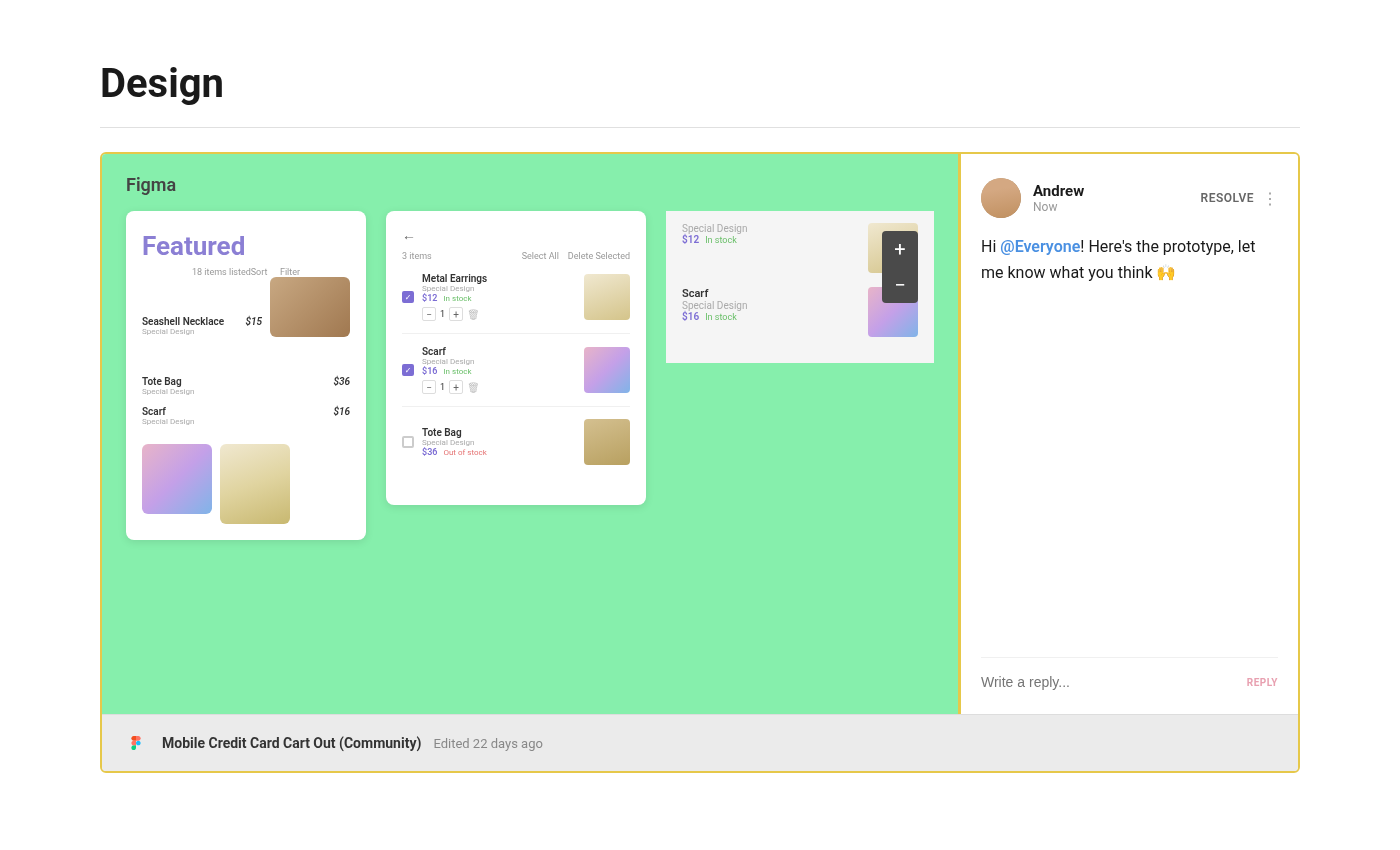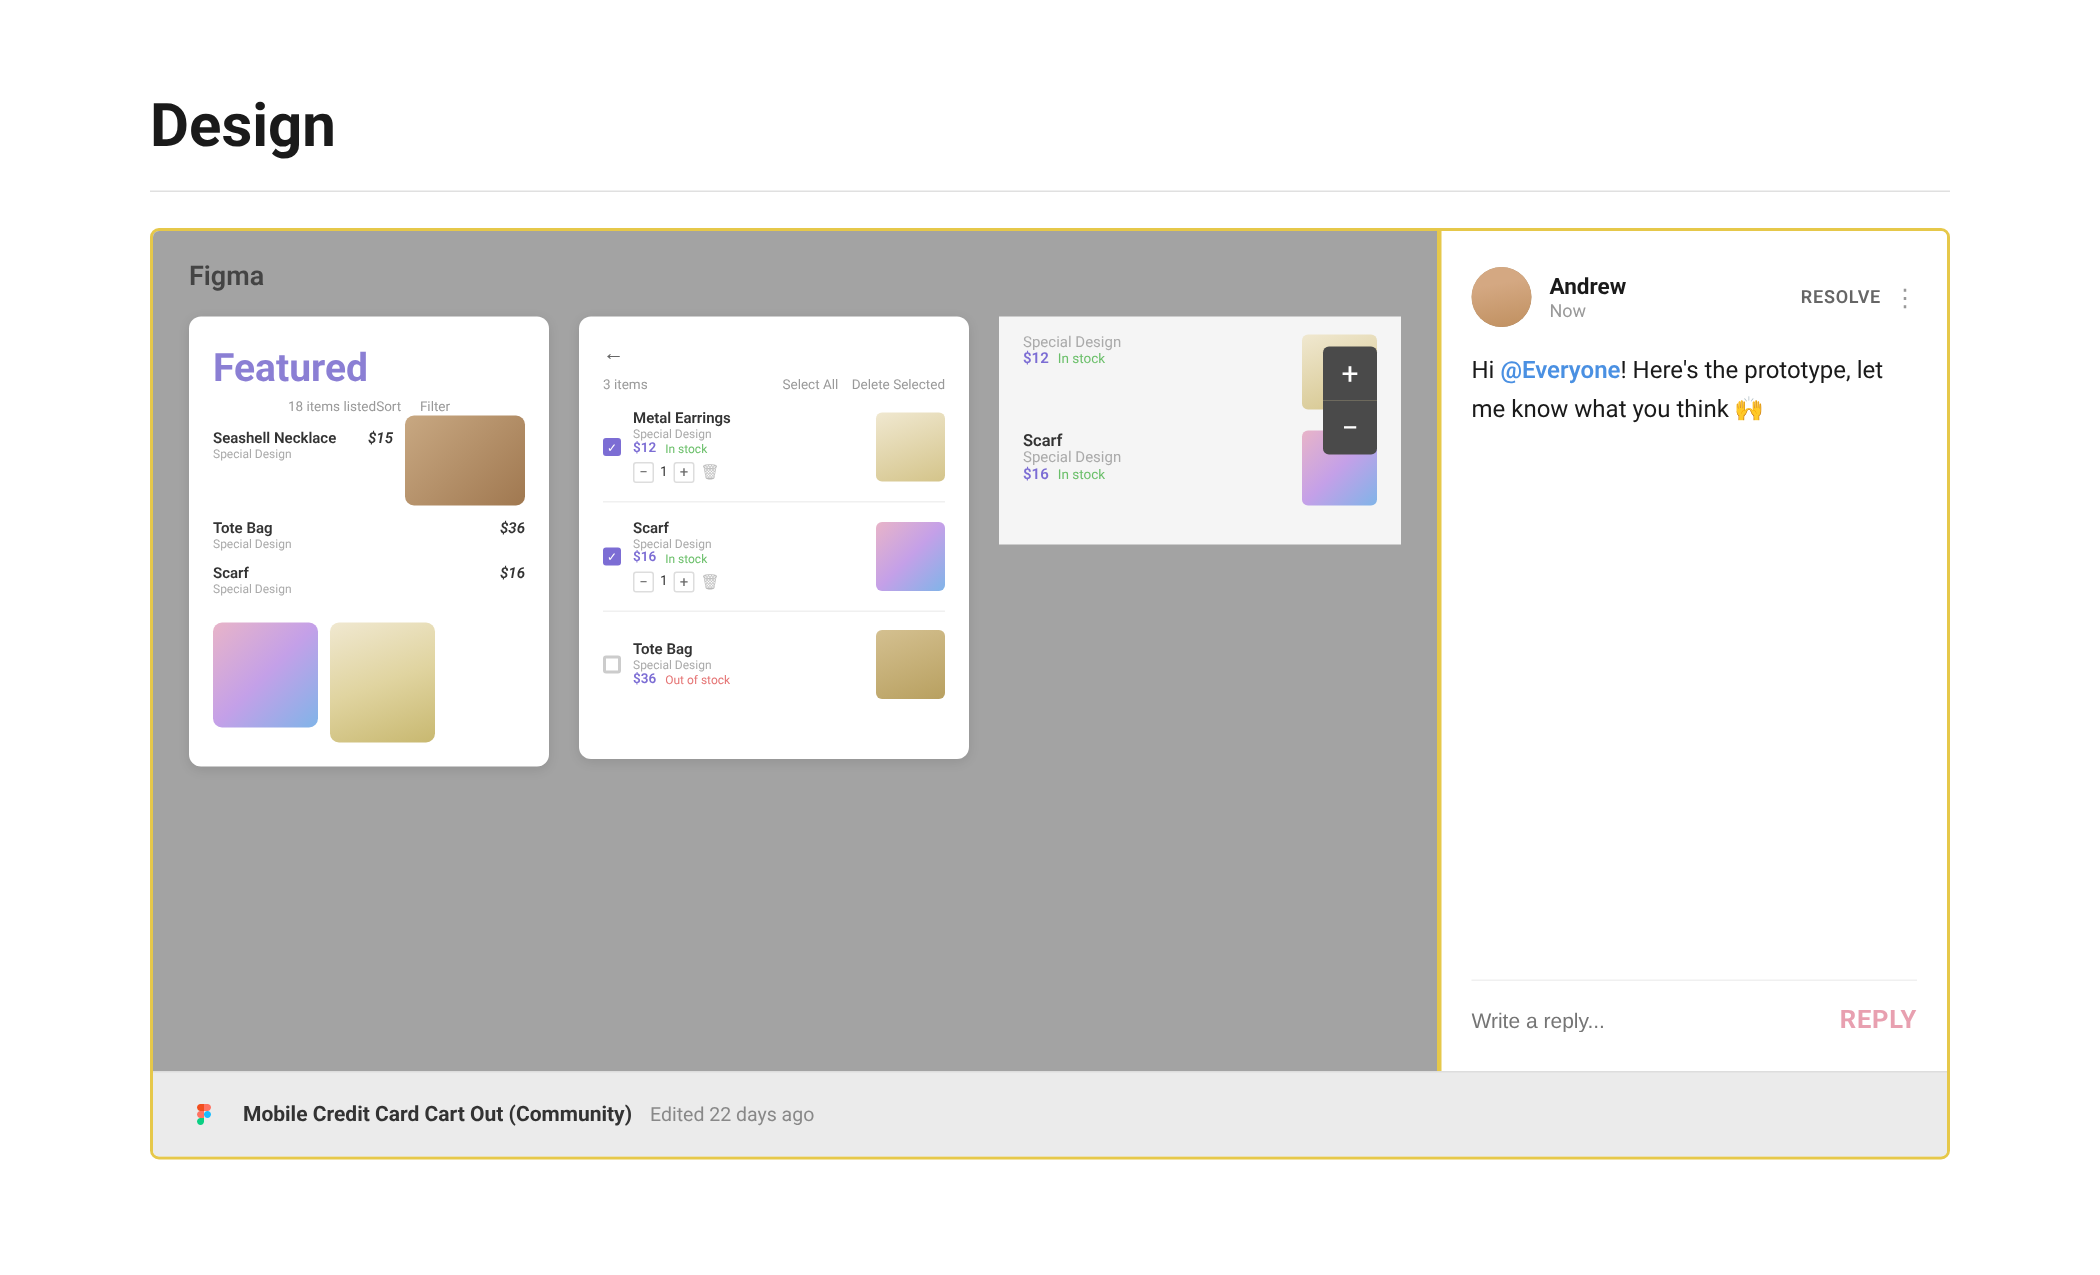--- a/index.html
+++ b/index.html
@@ -40,21 +40,21 @@
     }
 
     .card-content {
       display: flex;
       height: 560px;
     }
 
     
     .figma-area {
       flex: 1;
-      background: #a3a3a3;
+      background: #86efac;
       padding: 20px 24px 0 24px;
       position: relative;
       overflow: hidden;
     }
 
     .figma-label {
       font-size: 18px;
       font-weight: 600;
       color: #444;
       margin-bottom: 16px;
@@ -100,20 +100,21 @@
       display: flex;
       align-items: center;
       gap: 4px;
     }
 
     .product-item {
       display: flex;
       justify-content: space-between;
       align-items: flex-start;
       margin-bottom: 10px;
+      margin-top: 29px;
     }
 
     .product-info h4 {
       font-size: 10px;
       font-weight: 600;
       color: #333;
     }
 
     .product-info p {
       font-size: 8px;
@@ -499,21 +500,21 @@
     .reply-input {
       border: none;
       outline: none;
       font-size: 14px;
       color: #999;
       background: transparent;
       flex: 1;
     }
 
     .reply-btn {
-      font-size: 17px;
+      font-size: 10px;
       font-weight: 700;
       color: #e8a0b0;
       cursor: pointer;
       letter-spacing: 0.5px;
     }
 
     
     .card-footer {
       background: #ebebeb;
       padding: 14px 20px;

